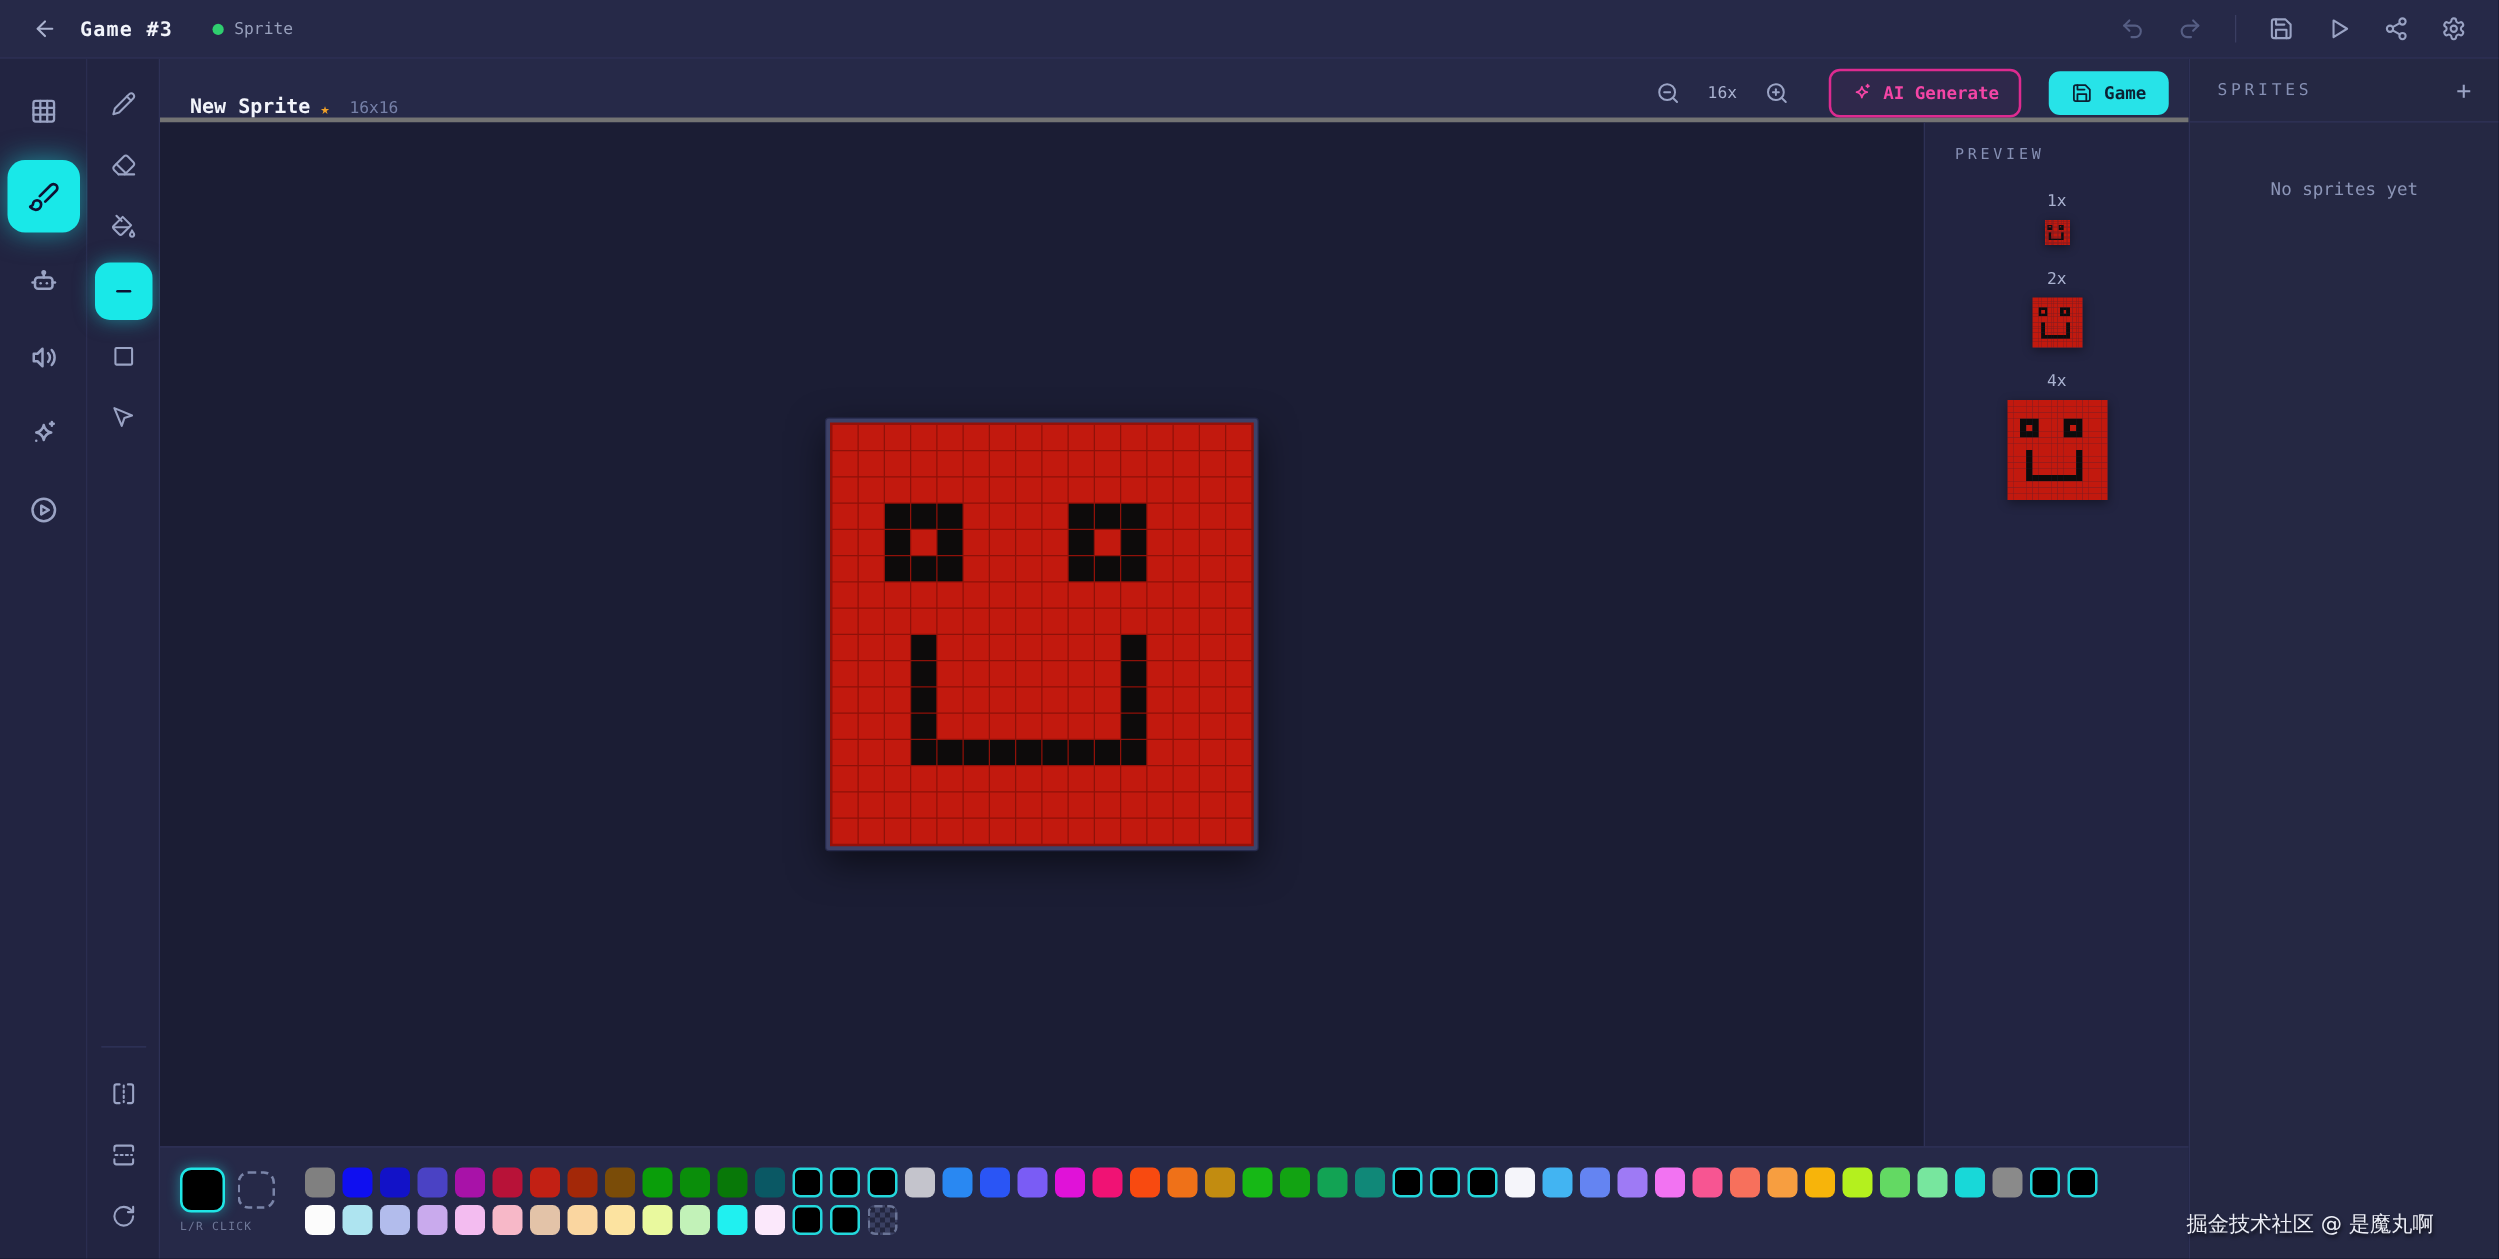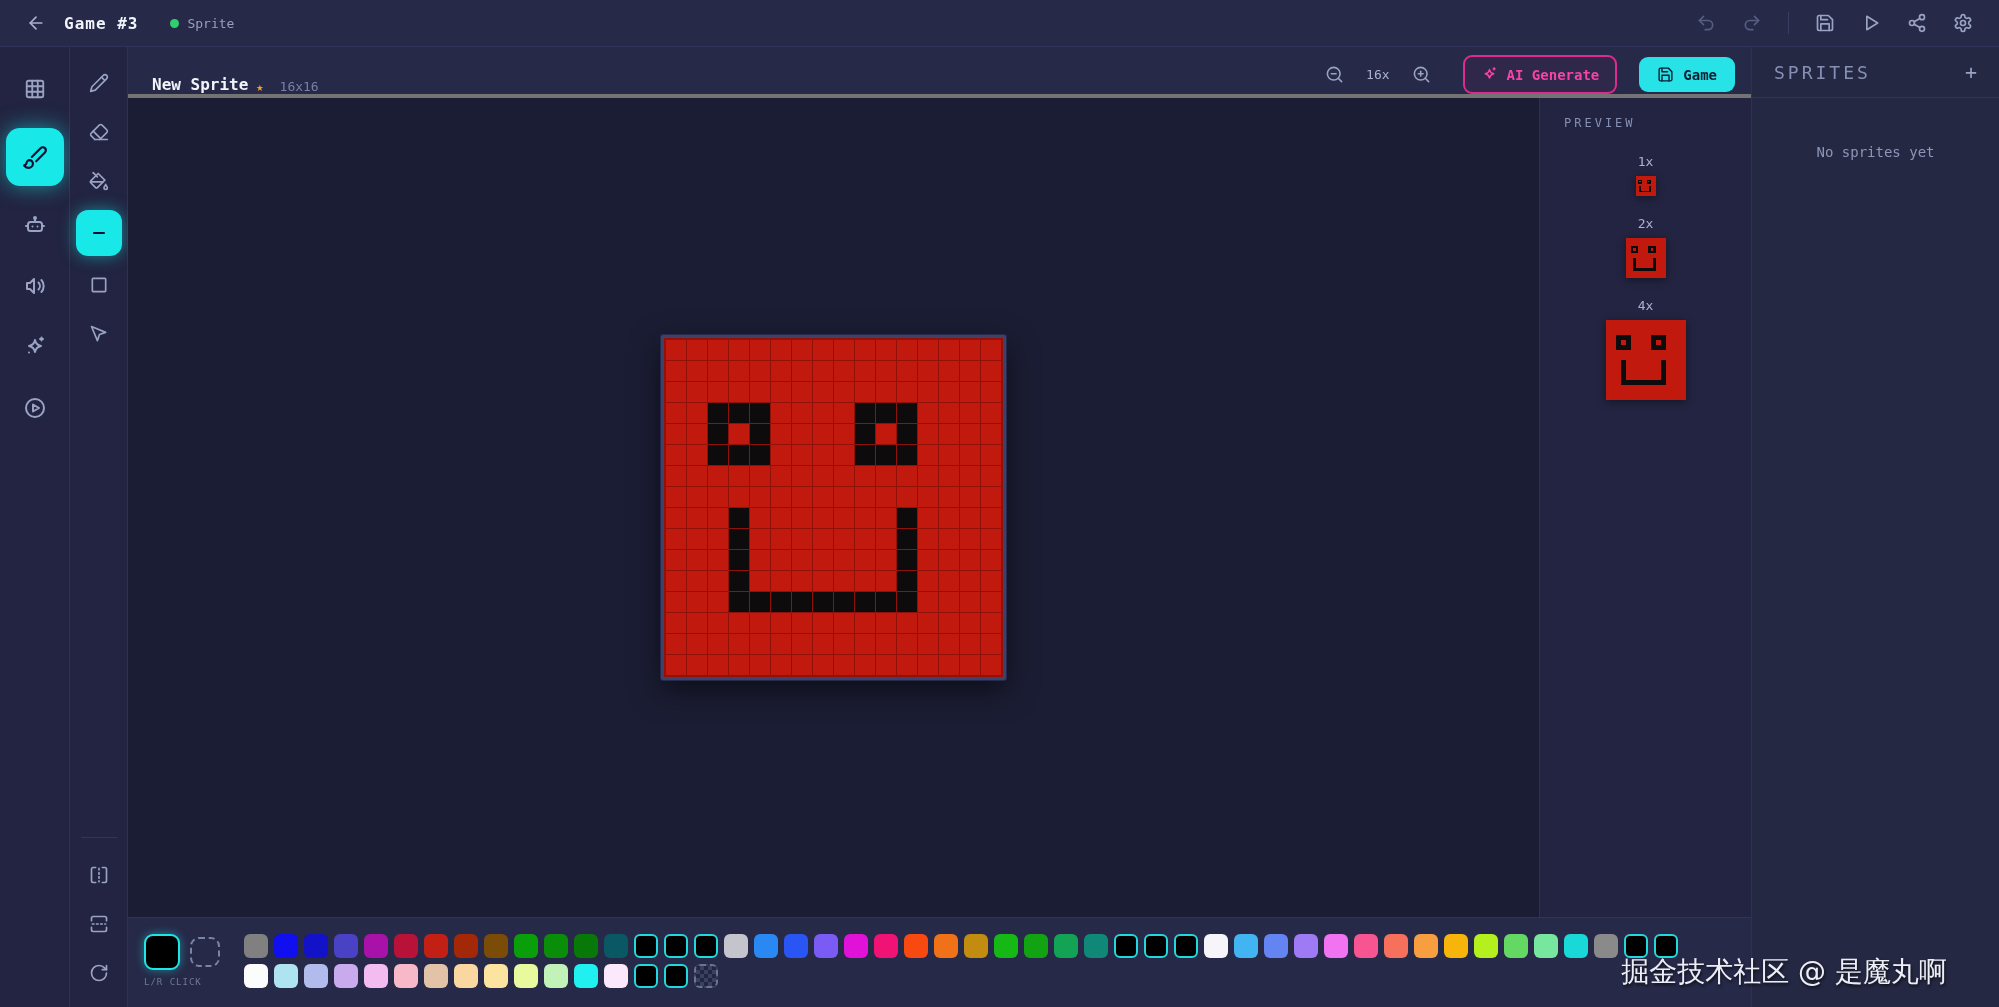--- a/index.html
+++ b/index.html
@@ -62,25 +62,25 @@
   .swatch-secondary{width:30px;height:30px;border:2px dashed #7a84a8;border-radius:9px}
   .lr-label{margin-top:7px;color:#6f7898;font-size:9px;letter-spacing:1px}
   .palette{display:flex;flex-direction:column;gap:6px}
   .palette-row{display:flex;gap:6px}
   .sw{width:24px;height:24px;border-radius:6px;flex:none}
   .sw.black{background:#000;border:2px solid #23d8dc}
   .sw.checker{border:2px dashed #6a7496;background:repeating-conic-gradient(#3a4062 0% 25%,#23263f 0% 50%) 0 0/8px 8px}
 
   .sprites-panel{width:248px;background:#252843;border-left:1px solid #2e3156;display:flex;flex-direction:column;flex:none}
   .sp-header{height:51px;display:flex;align-items:center;justify-content:space-between;padding:0 22px;border-bottom:1px solid #30335a;flex:none}
-  .sp-title{color:#8690b4;letter-spacing:3px;font-size:18px}
+  .sp-title{color:#8690b4;letter-spacing:3px;font-size:13px}
   .sp-plus{color:#9aa3c4;font-size:20px;background:none;border:none;font-family:inherit;cursor:pointer}
   .sp-empty{color:#8d96b8;text-align:center;margin-top:46px;font-size:14px}
 
-  .watermark{position:absolute;right:52px;bottom:16px;font-size:28px;color:#eceef6;
+  .watermark{position:absolute;right:52px;bottom:16px;font-size:17px;color:#eceef6;
       text-shadow:1px 2px 3px rgba(0,0,0,.65);font-family:"DejaVu Sans","Liberation Sans",sans-serif}
 </style>
 </head>
 <body>
 
 <div class="app">
 
   <header class="topbar">
     <span class="back-btn">
       <span>

